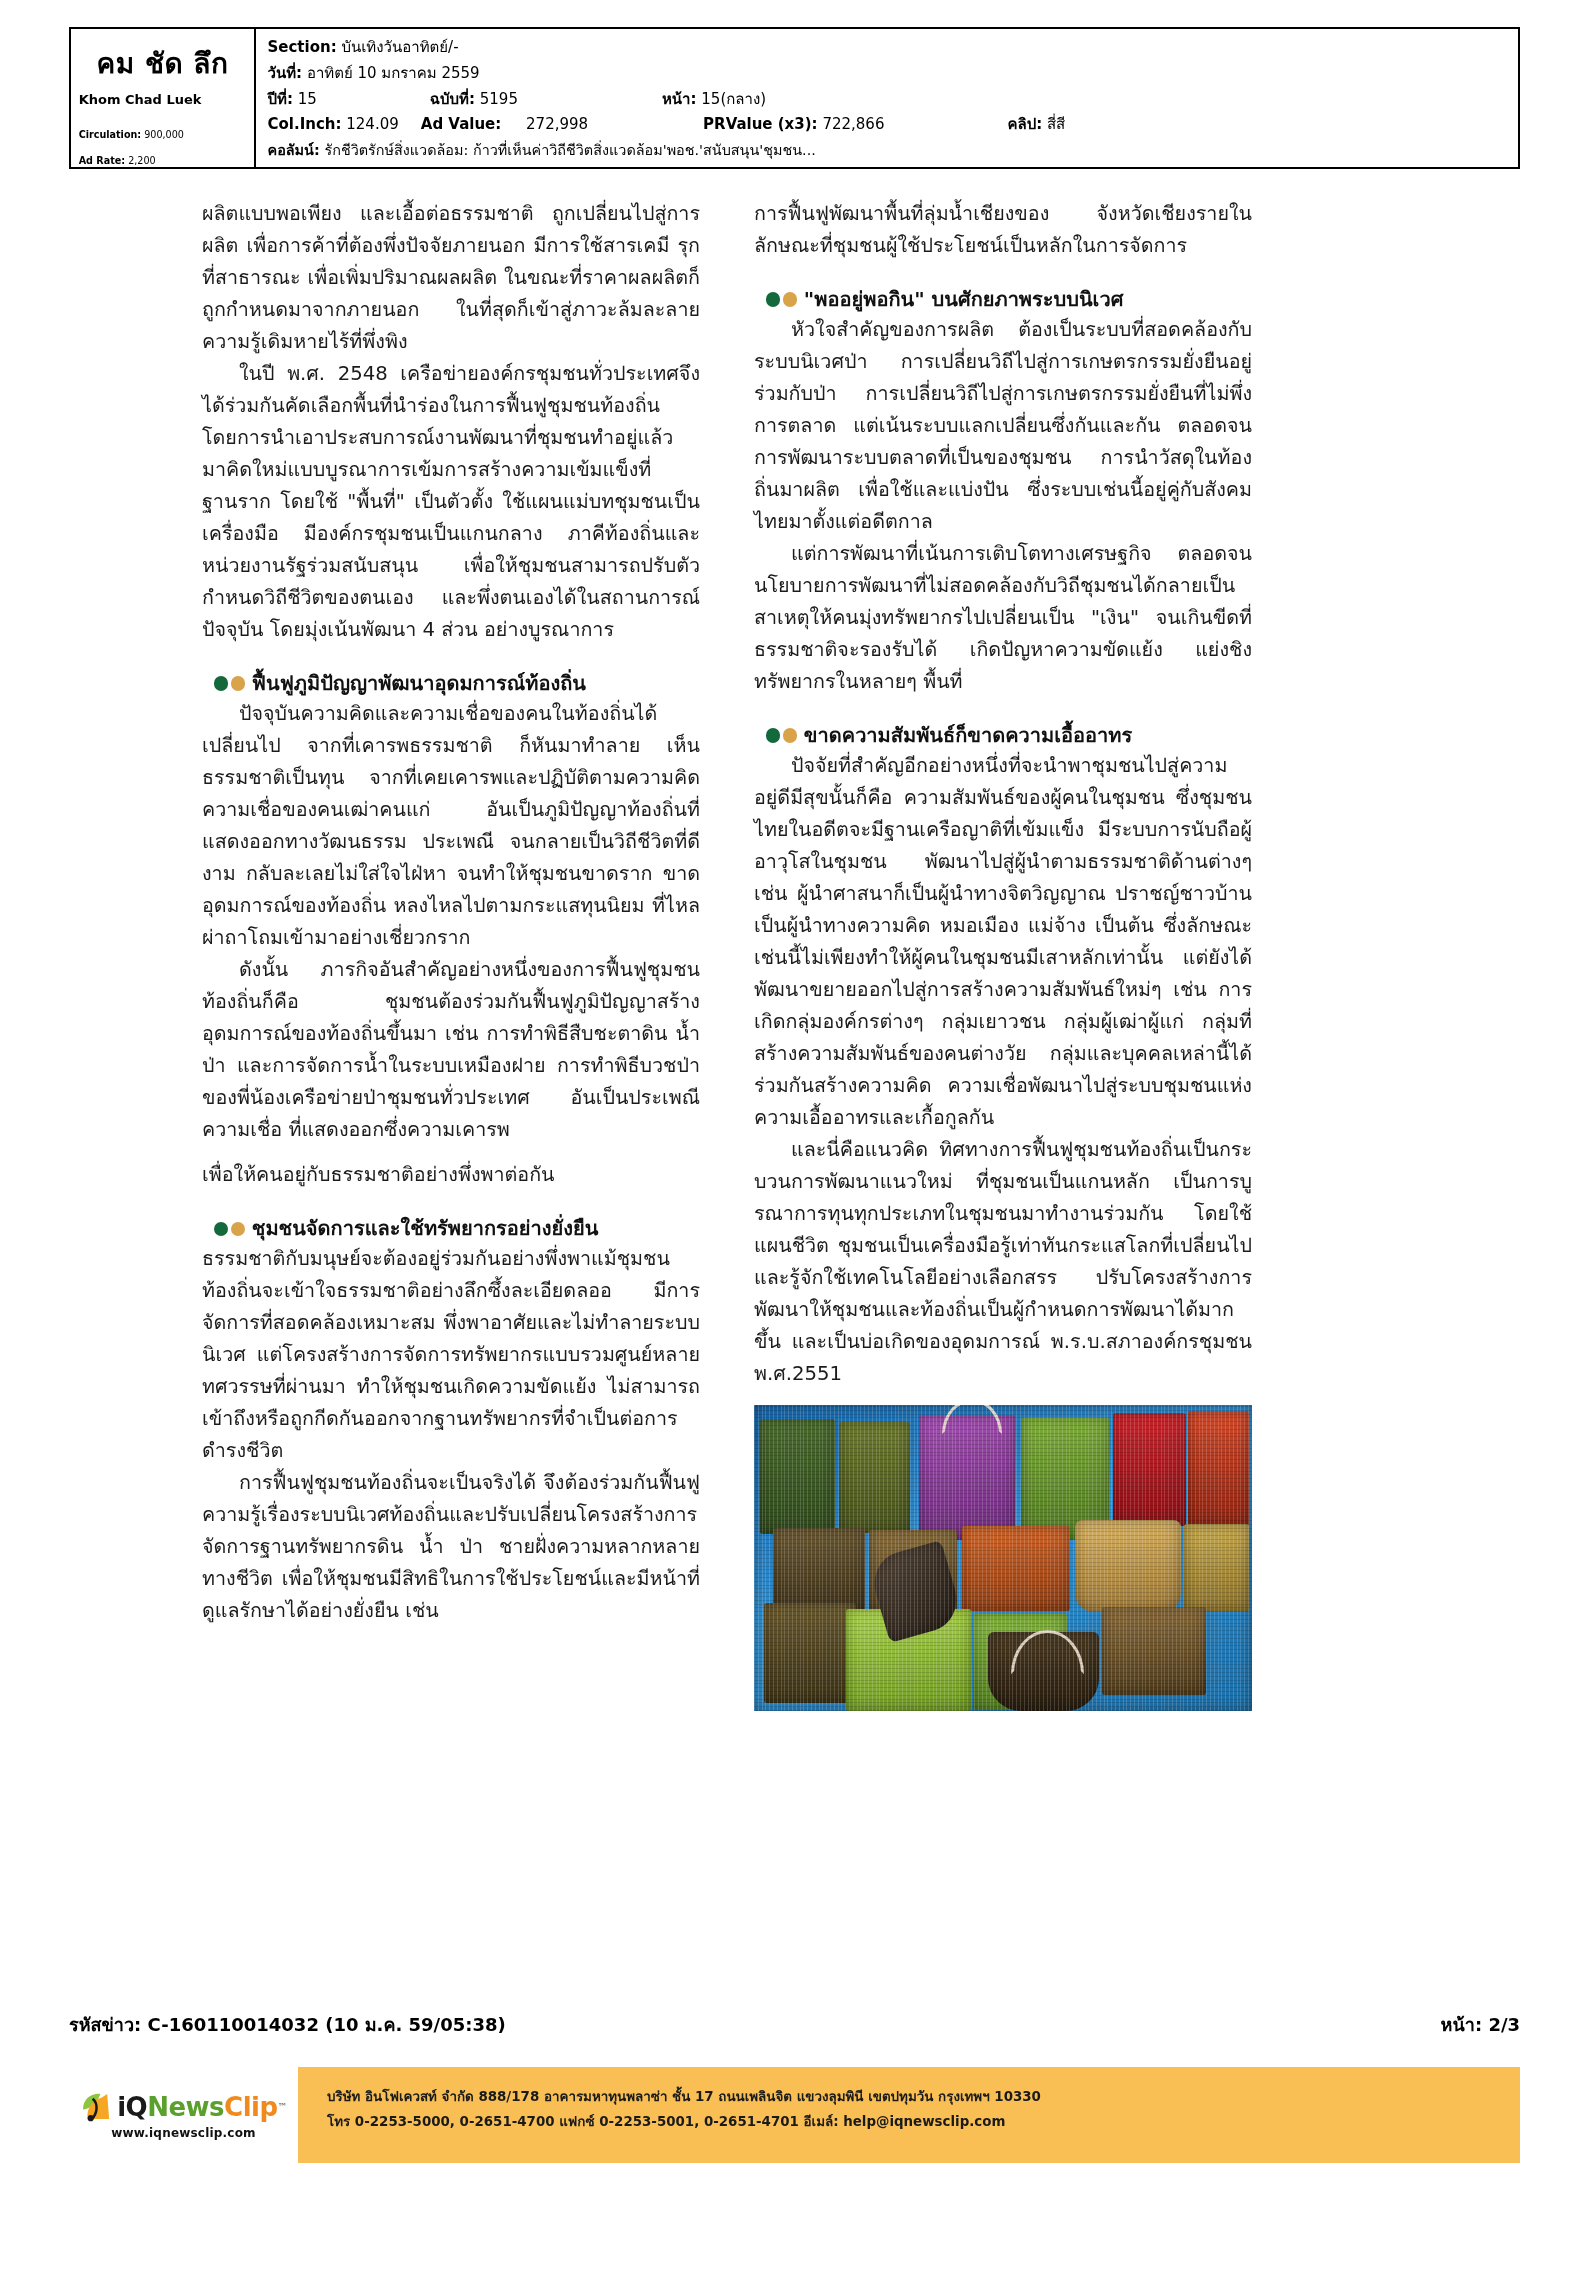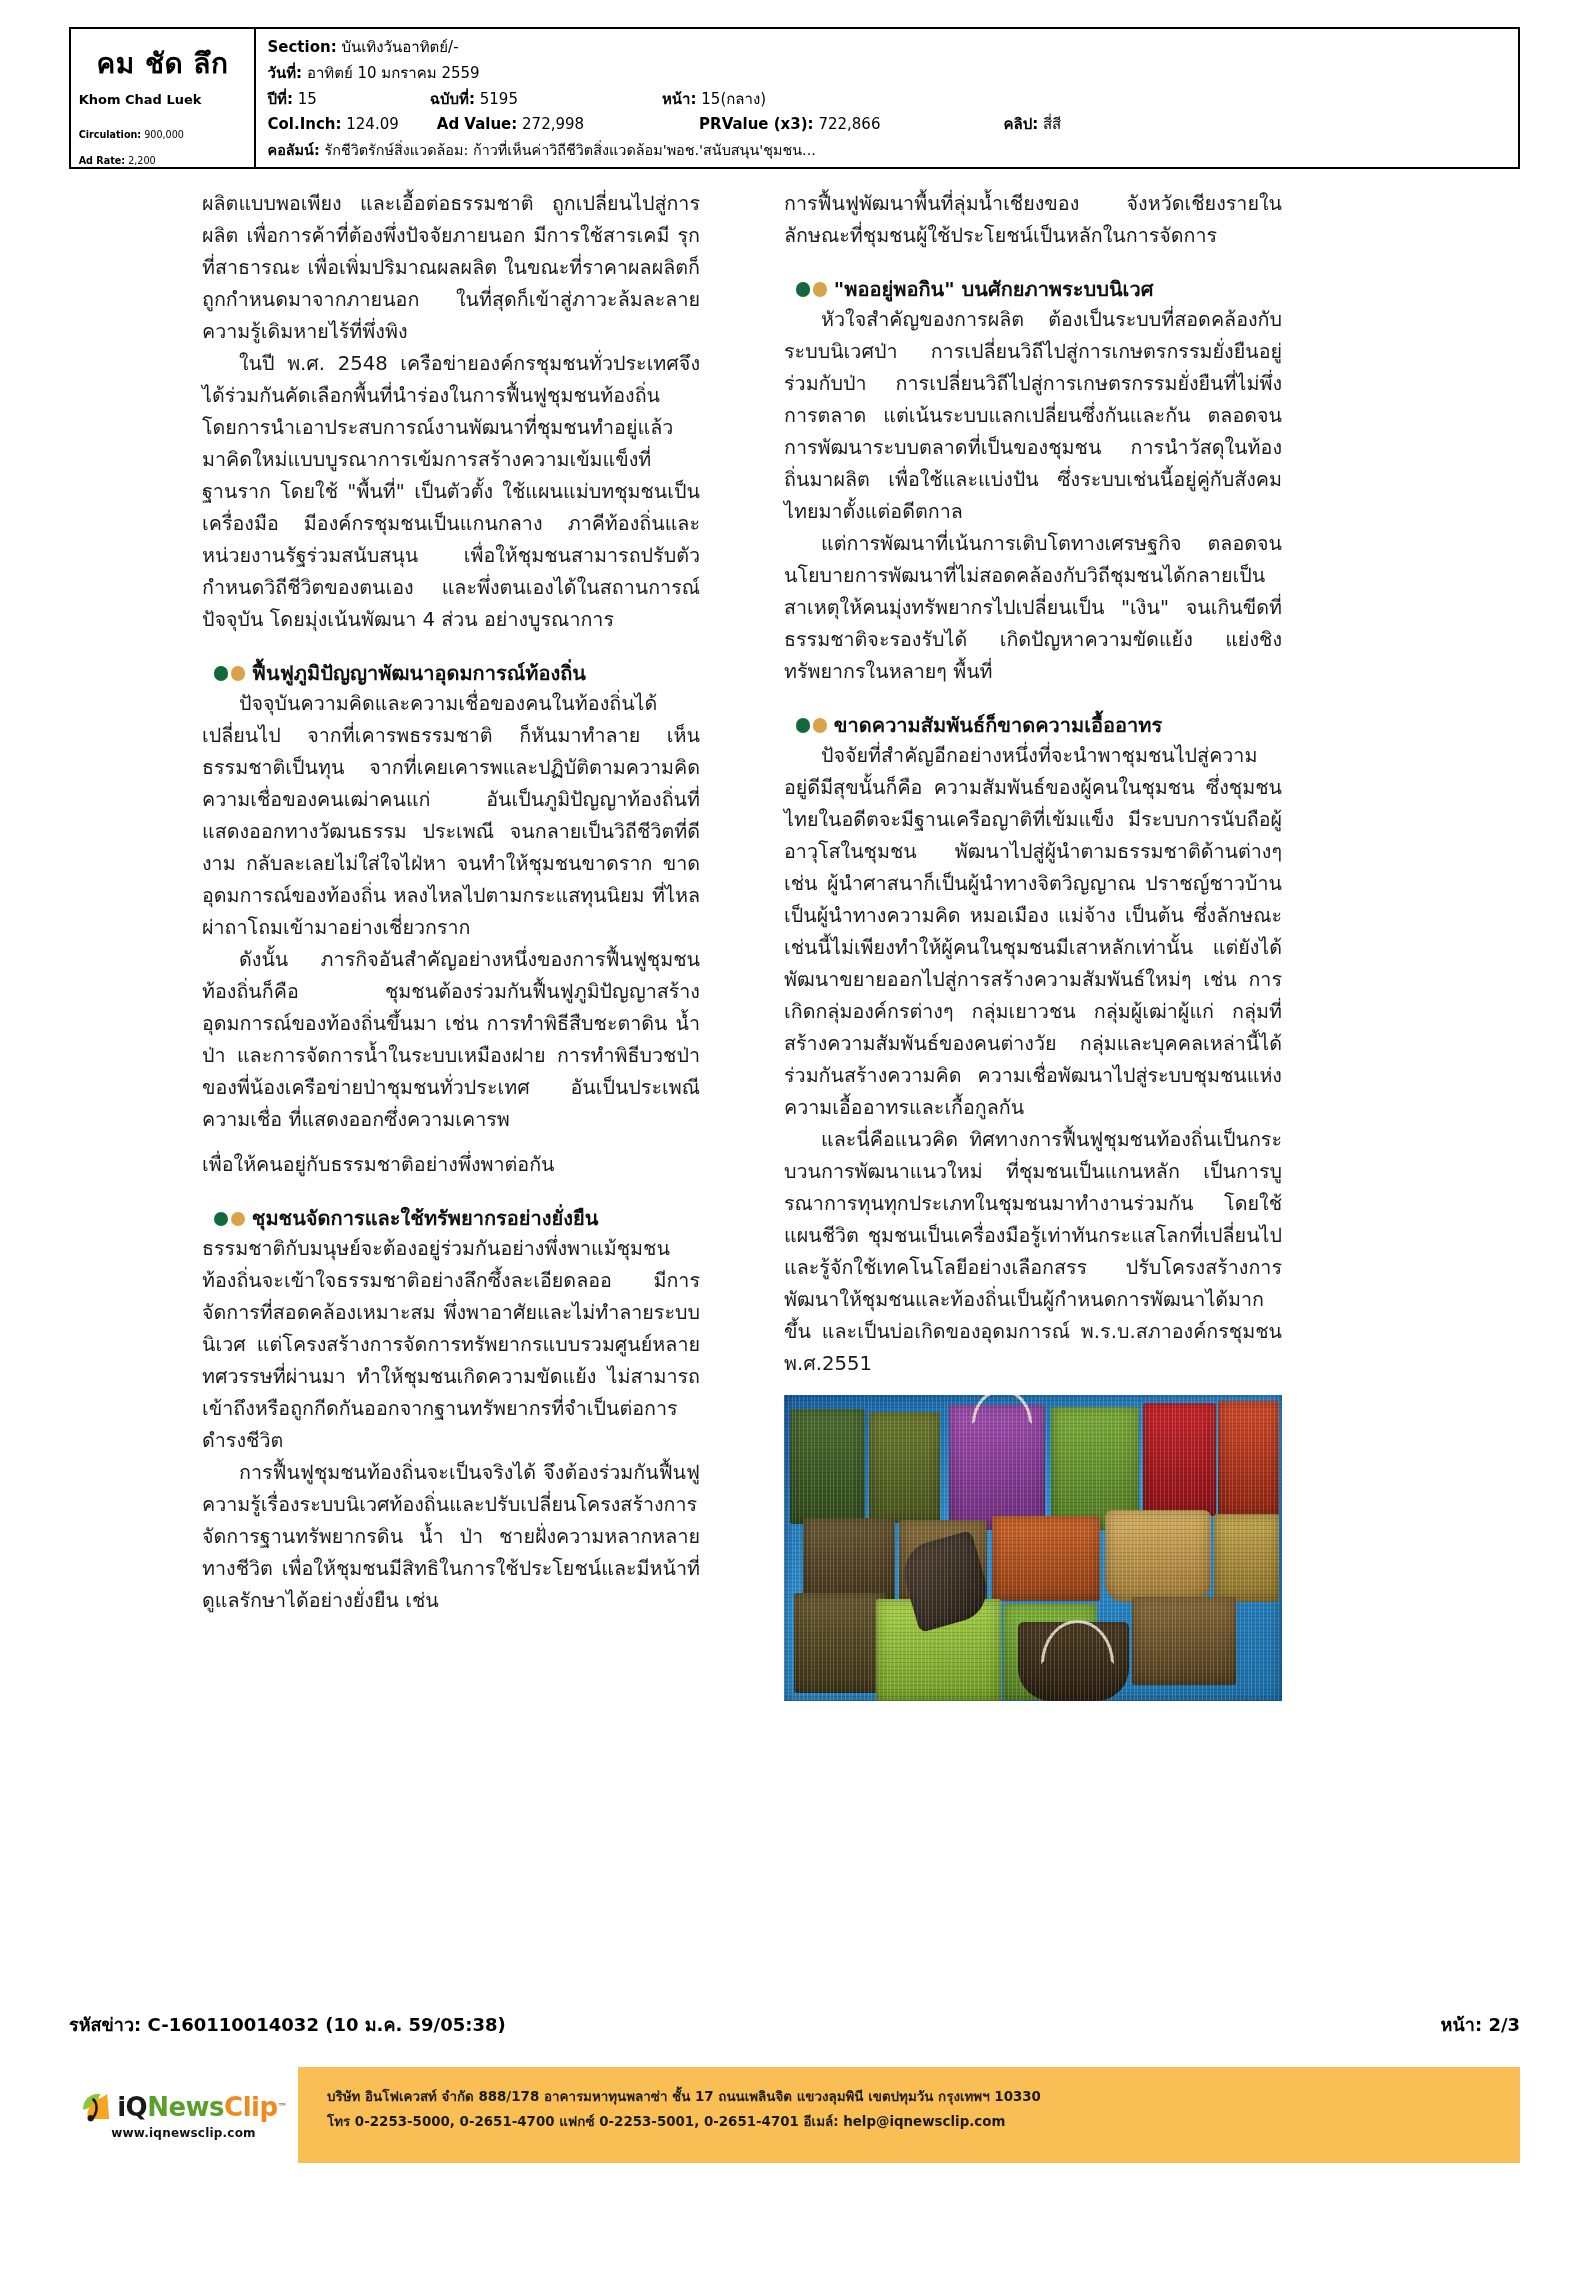--- a/index.html
+++ b/index.html
@@ -86,33 +86,33 @@
   }
   .meta-row .val {
     font-weight: 400;
     color: #000;
     margin-left: 4.8px;
   }
   .meta-seg { display: inline-flex; align-items: baseline; }
   .seg-2 { margin-left: 113px; }
   .seg-3 { margin-left: 144px; }
   .seg-pr { margin-left: 115px; }
-  .seg-adv { margin-left: 38px; }
+  .seg-adv { margin-left: 22px; gap: 20px; }
   .seg-clip { margin-left: 123px; }
   .meta-row.small { font-size: 14.4px; }
 
   
   .article {
     position: absolute;
     left: 69px;
-    top: 188px;
+    top: 198px;
     width: 1451px;
     height: 1796px;
     display: flex;
-    gap: 84px;
+    gap: 54px;
     box-sizing: border-box;
     padding: 0 117px 0 133px;
   }
   .col {
     width: 498px;
     box-sizing: border-box;
   }
   .col p {
     margin: 0;
     font-size: 19.7px;

